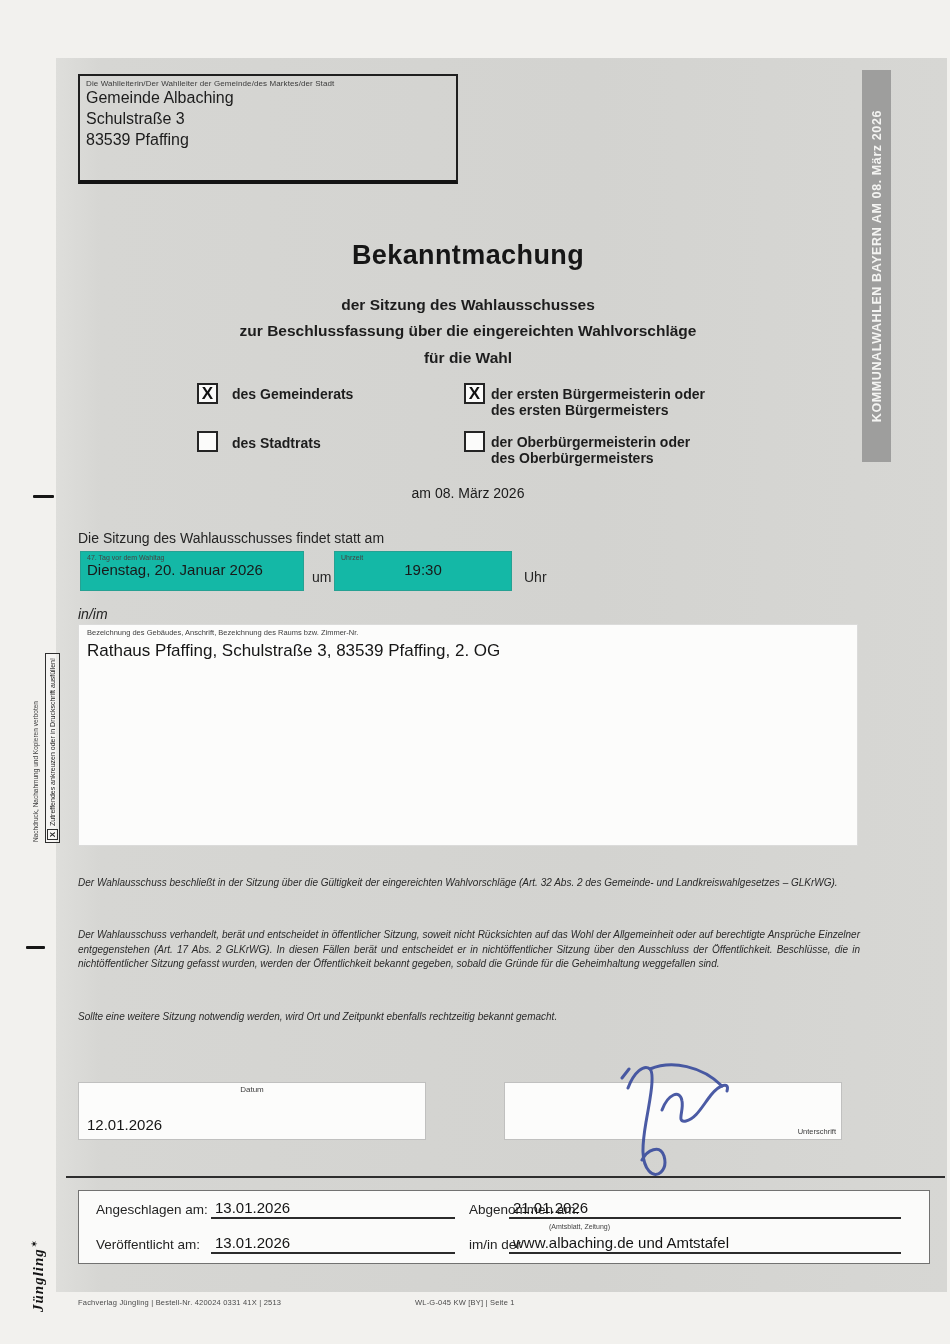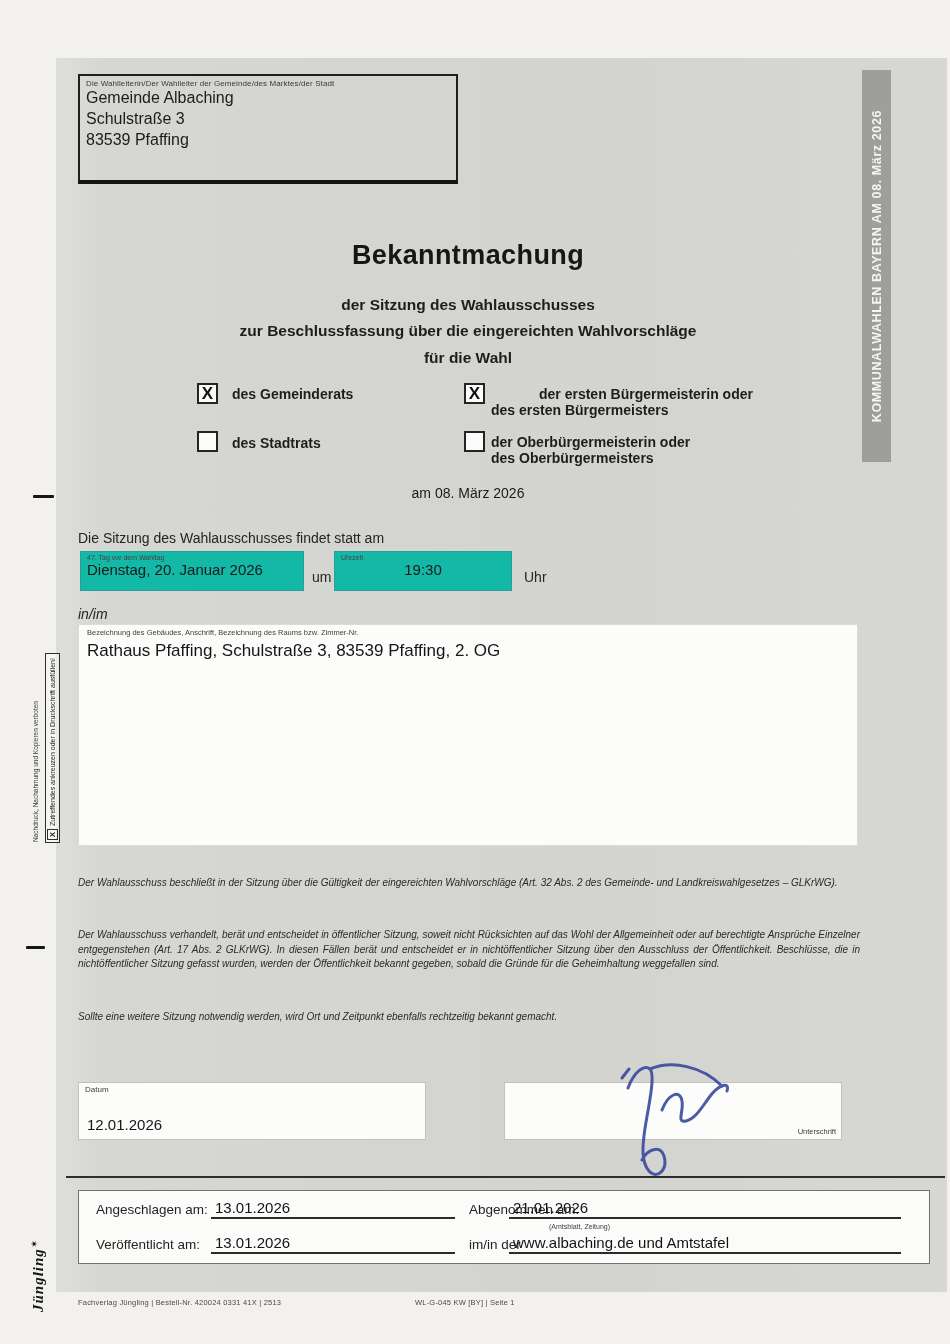--- a/index.html
+++ b/index.html
@@ -108,21 +108,21 @@
     font-size:10px;line-height:1.45;color:#2a2a2a;text-align:justify;font-style:italic;
   }
   .p1{top:876px;} .p2{top:928px;} .p3{top:1010px;}
 
   
   .datum-box{
     position:absolute;left:78px;top:1082px;width:348px;height:58px;
     background:#fcfcfb;border:1px solid rgba(80,80,80,.35);box-sizing:border-box;
     padding:2px 6px;
   }
-  .datum-label{font-size:8px;color:#3c3c3c;}
+  .datum-label{font-size:8px;color:#3c3c3c;text-align:center;}
   .datum-value{position:absolute;left:8px;bottom:6px;font-size:15px;color:#161616;}
   .sig-box{
     position:absolute;left:504px;top:1082px;width:338px;height:58px;
     background:#fcfcfb;border:1px solid rgba(80,80,80,.35);box-sizing:border-box;
   }
   .sig-label{position:absolute;right:5px;bottom:3px;font-size:7.5px;color:#3c3c3c;}
   .signature-svg{position:absolute;left:592px;top:1056px;z-index:5;pointer-events:none;}
 
   .separator{position:absolute;left:66px;top:1176px;width:879px;height:2px;background:#2e2e2e;}
 
@@ -180,21 +180,21 @@
 
   <div class="title">Bekanntmachung</div>
   <div class="sub sub1">der Sitzung des Wahlausschusses</div>
   <div class="sub sub2">zur Beschlussfassung über die eingereichten Wahlvorschläge</div>
   <div class="sub sub3">für die Wahl</div>
 
   <div class="opt-box" style="left:197px;top:383px;">X</div>
   <div class="opt-label" style="left:232px;top:386px;">des Gemeinderats</div>
 
   <div class="opt-box" style="left:464px;top:383px;">X</div>
-  <div class="opt-label" style="left:491px;top:386px;margin-left:48px;">der ersten Bürgermeisterin oder</div>
+  <div class="opt-label" style="left:491px;top:386px;">der ersten Bürgermeisterin oder</div>
   <div class="opt-label" style="left:491px;top:402px;">des ersten Bürgermeisters</div>
 
   <div class="opt-box" style="left:197px;top:431px;"></div>
   <div class="opt-label" style="left:232px;top:435px;">des Stadtrats</div>
 
   <div class="opt-box" style="left:464px;top:431px;"></div>
   <div class="opt-label" style="left:491px;top:434px;">der Oberbürgermeisterin oder</div>
   <div class="opt-label" style="left:491px;top:450px;">des Oberbürgermeisters</div>
 
   <div class="election-date">am 08. März 2026</div>

